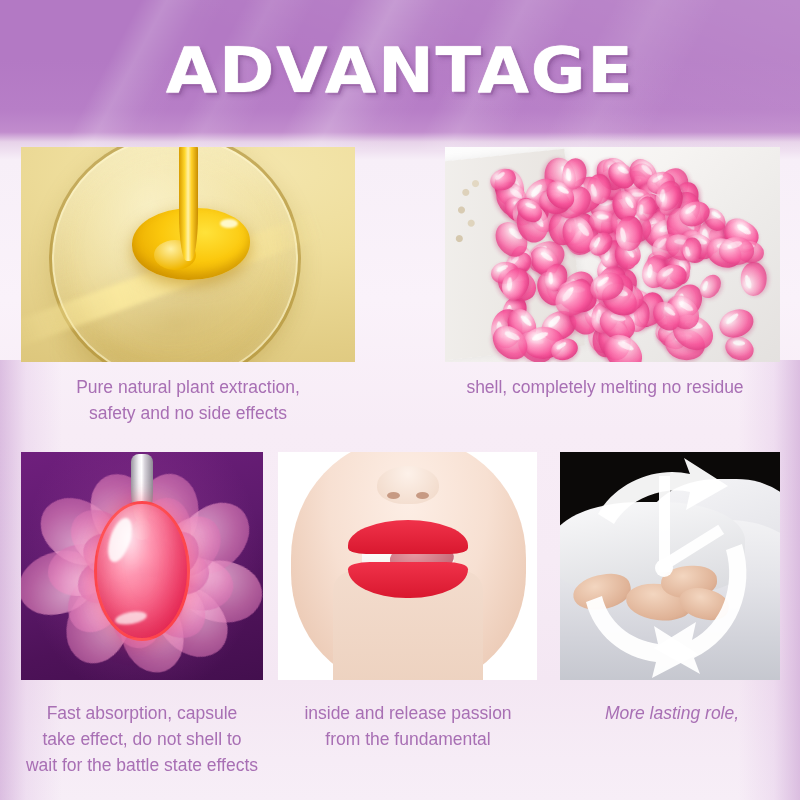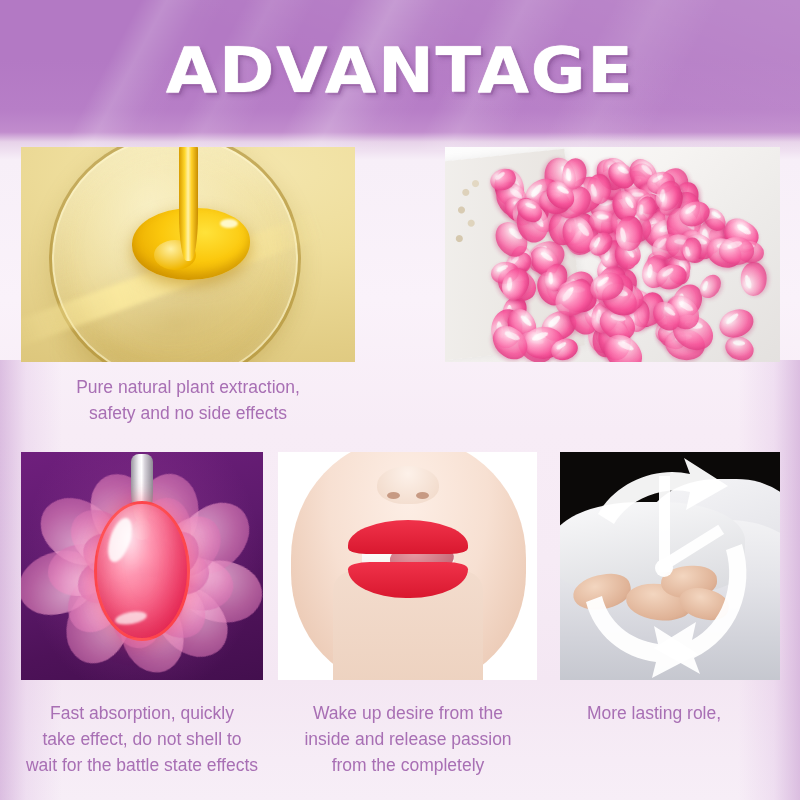--- a/index.html
+++ b/index.html
@@ -297,21 +297,21 @@
     text-align:center;
     color:#a86fb4;
     font-size:17.5px;
     line-height:26px;
     font-family:"Liberation Sans", sans-serif;
   }
   #c1 { left:21px; top:374px; width:334px; }
   #c2 { left:430px; top:374px; width:350px; }
   #c3 { left:8px;  top:700px; width:268px; }
   #c4 { left:286px; top:700px; width:244px; }
-  #c5 { left:536px; top:700px; width:236px; }
+  #c5 { left:554px; top:700px; width:236px;font-style:italic; }
 </style>
 </head>
 <body>
 
 <div id="poster">
 
   <div class="bg-base"></div>
   <div class="bg-streaks"></div>
   <div class="bg-sides"></div>
 
@@ -559,31 +559,31 @@
       </svg>
     </div>
   </div>
 
   <div class="caption" id="c1">
     <div>Pure natural plant extraction,</div>
     <div>safety and no side effects</div>
   </div>
 
   <div class="caption" id="c2">
+    <div>shell, completely melting no residue</div>
   </div>
 
   <div class="caption" id="c3">
-    <div>Fast absorption, quickly</div>
+    <div>Fast absorption, capsule</div>
     <div>take effect, do not shell to</div>
     <div>wait for the battle state effects</div>
   </div>
 
   <div class="caption" id="c4">
-    <div>Wake up desire from the</div>
     <div>inside and release passion</div>
-    <div>from the completely</div>
+    <div>from the fundamental</div>
   </div>
 
   <div class="caption" id="c5">
     <div>More lasting role,</div>
   </div>
 
 </div>
 
 </body></html>

